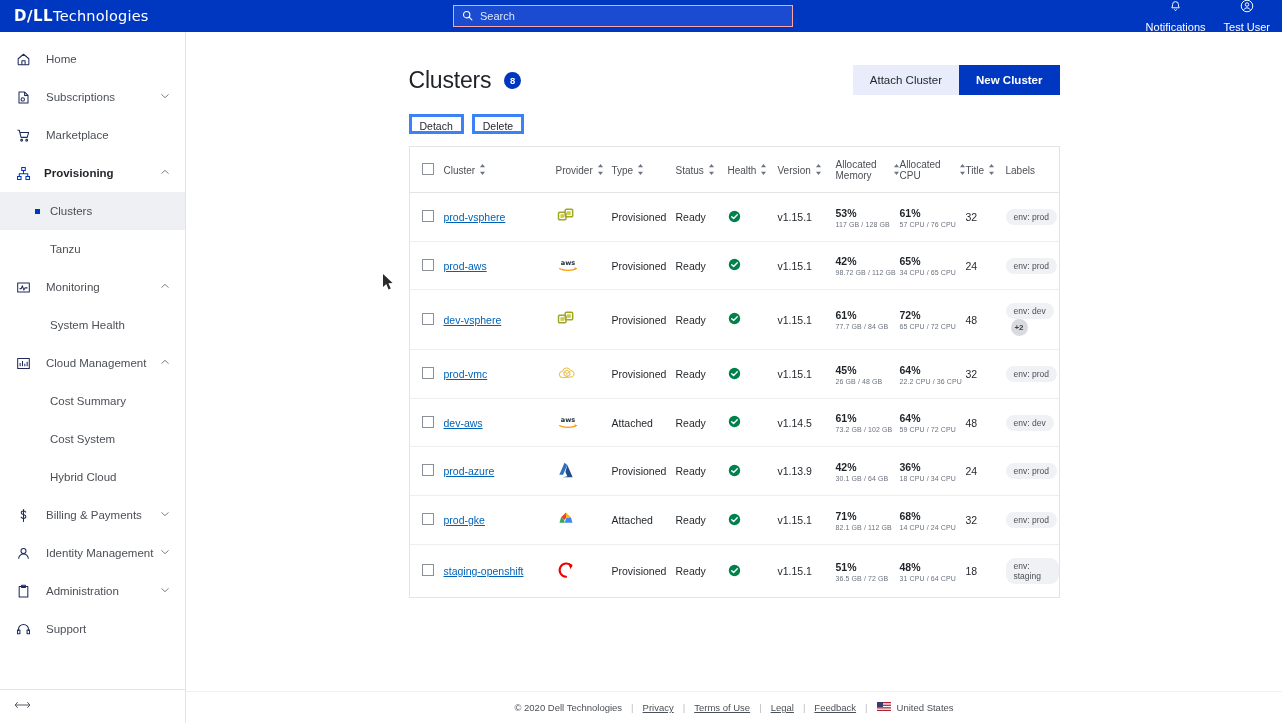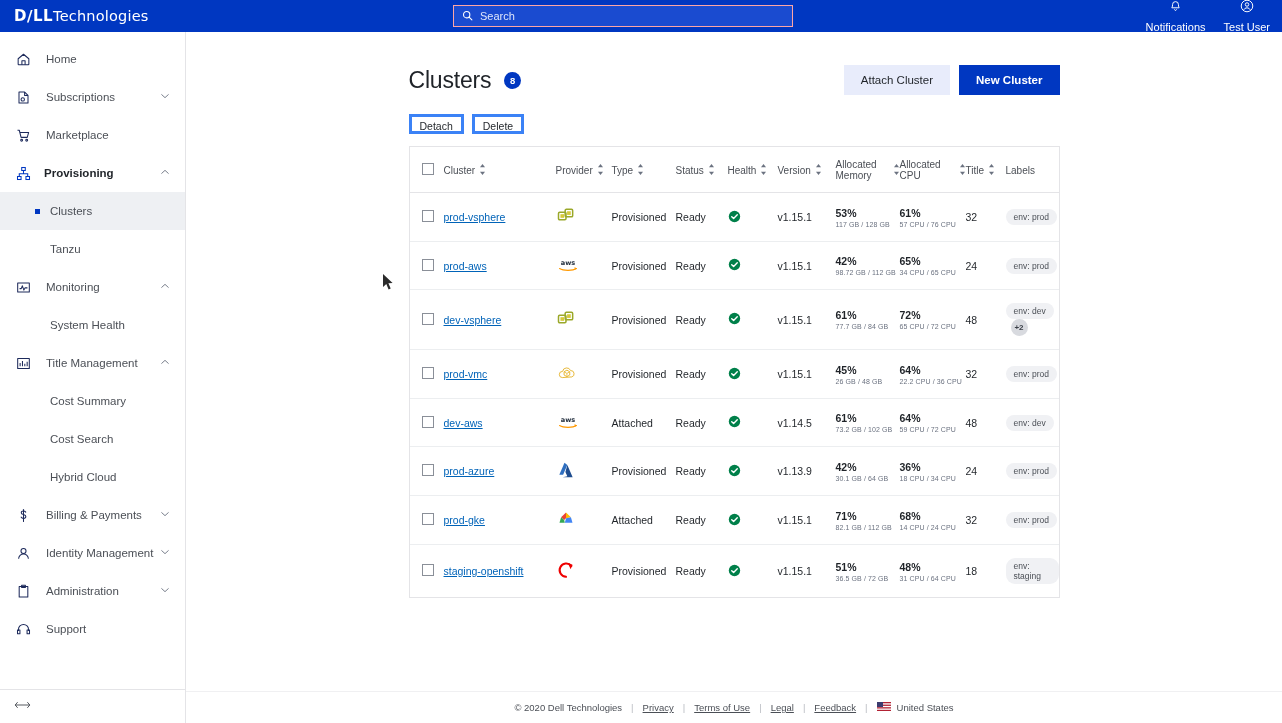--- a/index.html
+++ b/index.html
@@ -109,21 +109,21 @@
   .pagetitle {
     font-size: 23px; font-weight: 400; color: #1f2328;
     letter-spacing: -.2px;
   }
   .countbadge {
     margin-left: 13px; background: #0037c1; color: #fff;
     font-size: 9.5px; font-weight: 700;
     width: 17px; height: 17px; border-radius: 50%;
     display: flex; align-items: center; justify-content: center;
   }
-  .headbtns { margin-left: auto; display: flex; gap: 9px; }
+  .headbtns { margin-left: auto; display: flex; }
   .btn {
     font-size: 11.5px; font-weight: 700; cursor: pointer;
     padding: 0 17px; height: 30px; line-height: 30px;
     border: none; font-family: "Liberation Sans", sans-serif;
   }
   .btn-ghost { background: #e8ecfb; color: #1f2328; font-weight: 400; }
   .btn-primary { background: #0037c1; color: #fff; }
 
   .actionbar { margin-top: 19px; display: flex; gap: 8px; }
   .btn-sm {
@@ -326,32 +326,32 @@
       <span>System Health</span>
     </div>
 
     <div class="navrow">
       <span class="ico">
         <svg width="15" height="15" viewBox="0 0 16 16" fill="none" stroke="#1d2a5b" stroke-width="1.1" stroke-linejoin="round">
           <rect x="1.8" y="2.6" width="12.4" height="10.8"></rect>
           <path d="M4.4 10.8V7.4M6.9 10.8V5.4M9.4 10.8V8.2M11.9 10.8V6.2"></path>
         </svg>
       </span>
-      <span class="lbl">Title Management</span>
+      <span class="lbl">Cloud Management</span>
       <span class="chev">
         <svg width="12" height="12" viewBox="0 0 16 16" fill="none" stroke="#6b7280" stroke-width="1.2" stroke-linecap="round">
             <path d="M3.6 9.8 8 5.8l4.4 4"></path>
           </svg>
       </span>
     </div>
     <div class="subrow">
       <span>Cost Summary</span>
     </div>
     <div class="subrow">
-      <span>Cost Search</span>
+      <span>Cost System</span>
     </div>
     <div class="subrow">
       <span>Hybrid Cloud</span>
     </div>
 
     <div class="navrow">
       <span class="ico">
         <svg width="15" height="15" viewBox="0 0 16 16" fill="none" stroke="#1d2a5b" stroke-width="1.1" stroke-linecap="round">
           <path d="M10.4 4.4C9.8 3.5 8.9 3.1 8 3.1c-1.3 0-2.4.8-2.4 1.9s1 1.6 2.4 2 2.5.9 2.5 2.1-1.2 2-2.5 2c-1.1 0-2.1-.5-2.6-1.4"></path>
           <path d="M8 1.7v12.6"></path>

